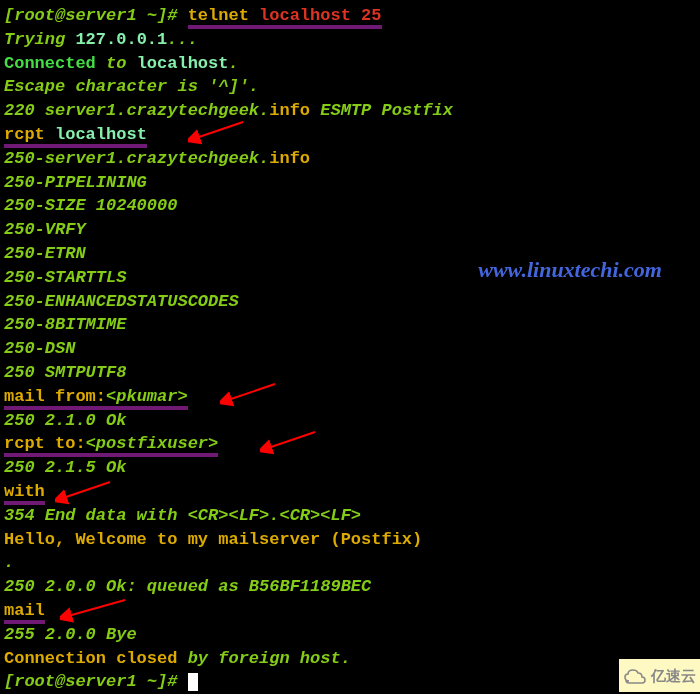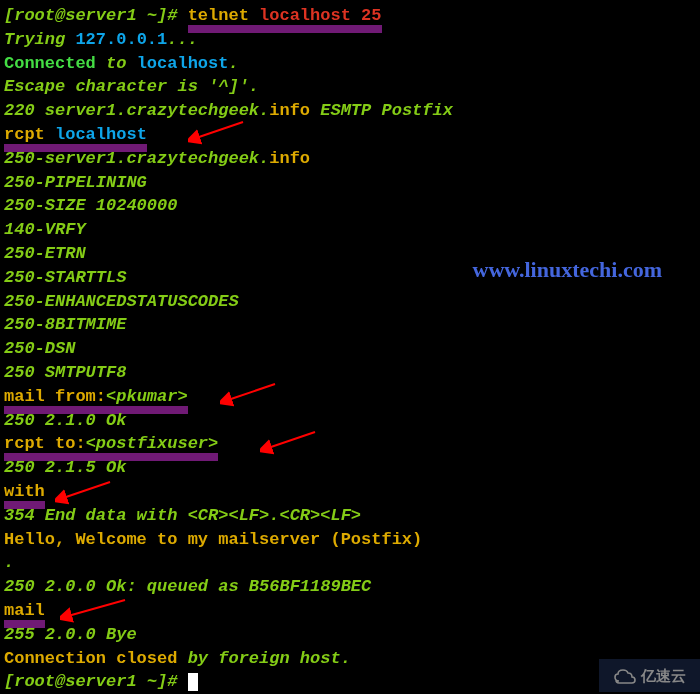--- a/index.html
+++ b/index.html
@@ -19,44 +19,45 @@
       padding: 4px;
       position: relative;
       overflow: hidden;
     }
     .line {
       white-space: pre;
     }
     .white { color: #84cc16; font-style: italic; }
     .yellow { color: #ddaa00; }
     .red { color: #dd3322; }
-    .magenta { color: #0ea5e9; text-align: center; }
+    .magenta { color: #86efac; text-align: center; }
     .green { color: #44dd44; }
     
     .underline-green {
-      border-bottom: 8px solid #701a75;
+      border-bottom: 4px solid #701a75;
       padding-bottom: 0px;
     }
     
     .watermark-url {
       position: absolute;
       top: 255px;
       right: 38px;
       color: #4466dd;
+      font-style: italic;
       font-family: 'Times New Roman', serif;
       font-size: 22px;
       font-weight: bold;
     }
     
     .bottom-logo {
       position: absolute;
       bottom: 2px;
       right: 0px;
-      background: #0f172a;
-      padding: 6px 14px;
+      background: #fef9c3;
+      padding: 6px 4px;
       font-size: 15px;
       color: #888888;
       font-family: Arial, sans-serif;
       display: flex;
       align-items: center;
       gap: 4px;
     }
     .bottom-logo svg {
       width: 24px;
       height: 18px;
@@ -80,21 +81,21 @@
 
 <div class="line"><span class="white">[root@server1 ~]# </span><span class="underline-green"><span class="yellow">telnet</span><span class="red"> localhost</span><span class="red"> 25</span></span></div>
 <div class="line"><span class="white">Trying </span><span class="magenta">127.0.0.1</span><span class="white">...</span></div>
 <div class="line"><span class="green">Connected</span><span class="white"> to </span><span class="magenta">localhost</span><span class="white">.</span></div>
 <div class="line"><span class="white">Escape character is '^]'.</span></div>
 <div class="line"><span class="white">220 server1.crazytechgeek.</span><span class="yellow">info</span><span class="white"> ESMTP Postfix</span></div>
 <div class="line"><span class="underline-green"><span class="yellow">rcpt </span><span class="magenta">localhost</span></span></div>
 <div class="line"><span class="white">250-server1.crazytechgeek.</span><span class="yellow">info</span></div>
 <div class="line"><span class="white">250-PIPELINING</span></div>
 <div class="line"><span class="white">250-SIZE 10240000</span></div>
-<div class="line"><span class="white">140-VRFY</span></div>
+<div class="line"><span class="white">250-VRFY</span></div>
 <div class="line"><span class="white">250-ETRN</span></div>
 <div class="line"><span class="white">250-STARTTLS</span></div>
 <div class="line"><span class="white">250-ENHANCEDSTATUSCODES</span></div>
 <div class="line"><span class="white">250-8BITMIME</span></div>
 <div class="line"><span class="white">250-DSN</span></div>
 <div class="line"><span class="white">250 SMTPUTF8</span></div>
 <div class="line"><span class="underline-green"><span class="yellow">mail from:</span><span class="white">&lt;pkumar&gt;</span></span></div>
 <div class="line"><span class="white">250 2.1.0 Ok</span></div>
 <div class="line"><span class="underline-green"><span class="yellow">rcpt to:</span><span class="white">&lt;postfixuser&gt;</span></span></div>
 <div class="line"><span class="white">250 2.1.5 Ok</span></div>

